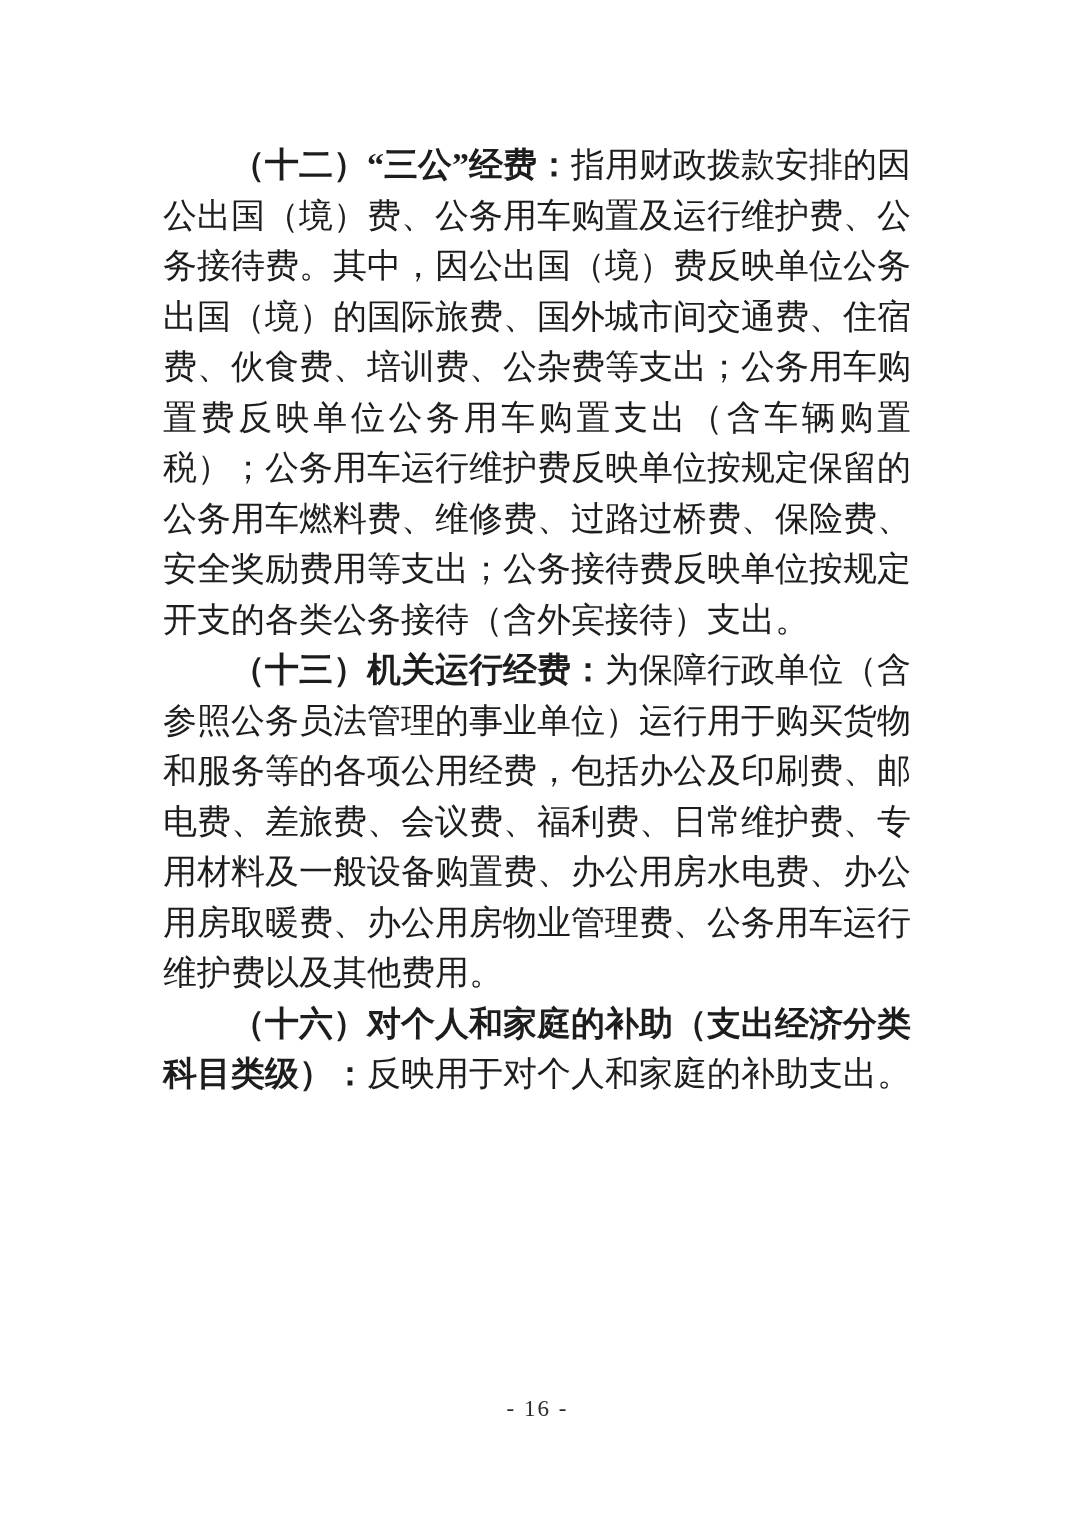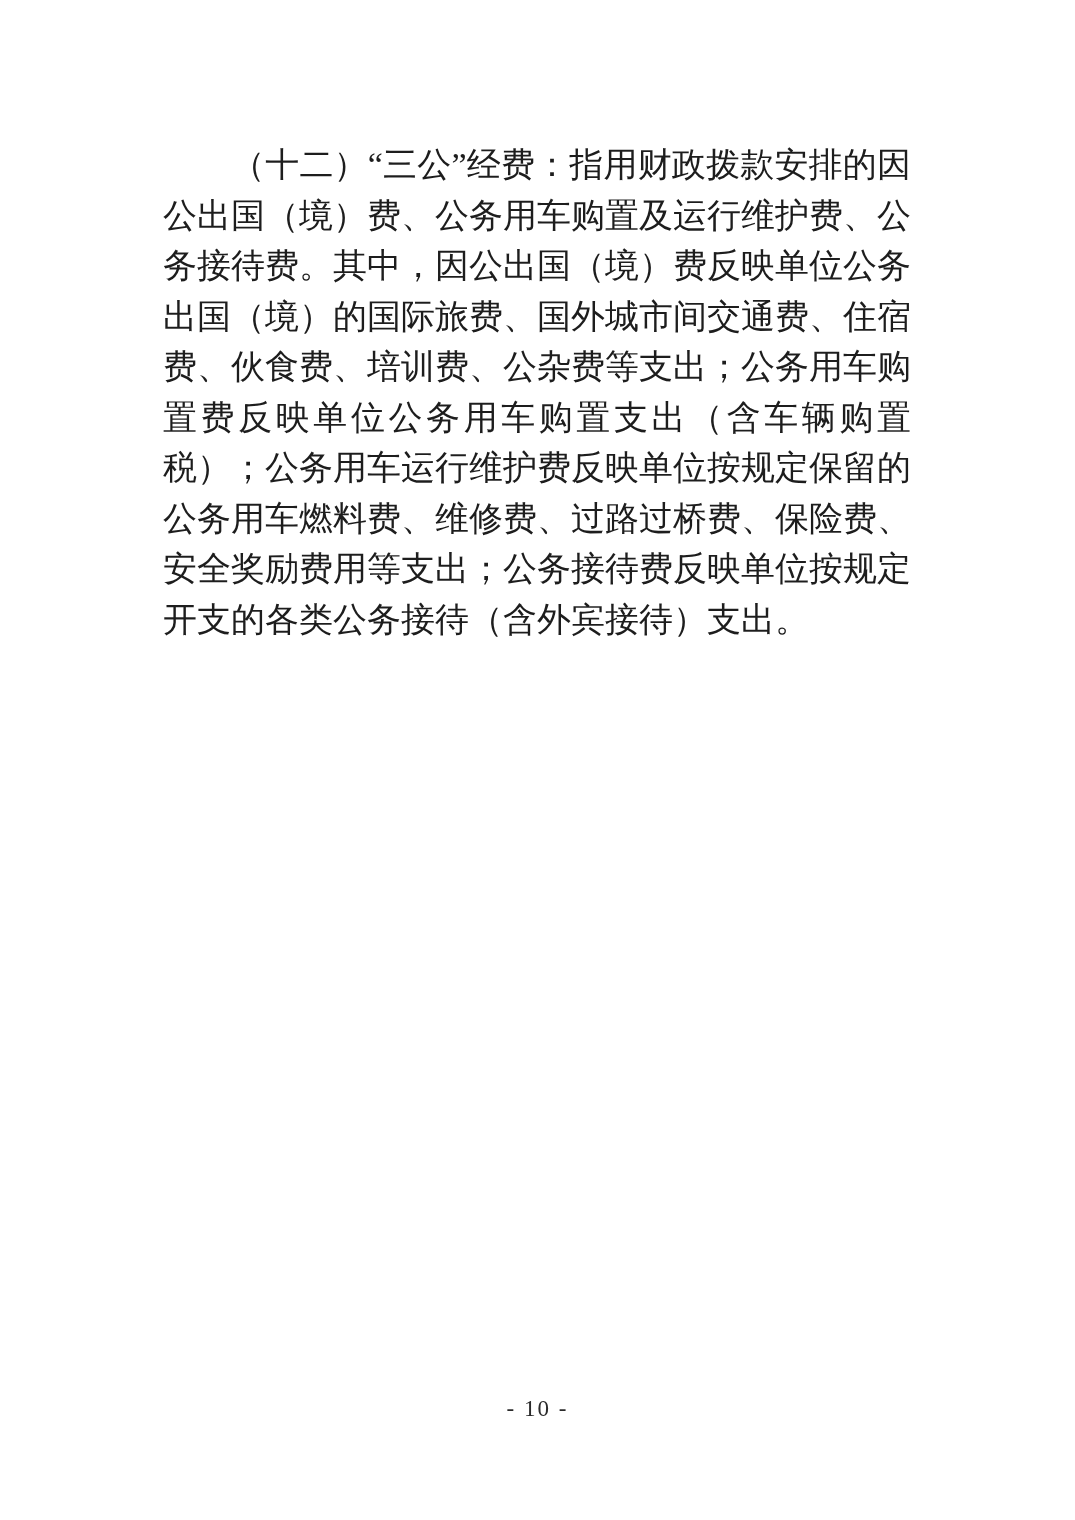--- a/index.html
+++ b/index.html
@@ -23,34 +23,36 @@
     padding: 0;
     font-size: 34px;
     line-height: 50.5px;
     color: #1d1d1d;
     text-align: justify;
     text-justify: inter-character;
     text-indent: 2em;
     font-weight: normal;
   }
   .content p .head {
-    font-weight: normal;
+    font-weight: bold;
   }
   .footer {
     position: absolute;
     top: 1396px;
     left: 0;
     width: 100%;
     text-align: center;
     font-size: 23px;
     color: #2a2a2a;
     letter-spacing: 2px;
   }
 </style>
 </head>
 <body>
 
 <div class="page">
   <div class="content" id="content">
       <p><span class="head">（十二）“三公”经费：</span><span>指用财政拨款安排的因公出国（境）费、公务用车购置及运行维护费、公务接待费。其中，因公出国（境）费反映单位公务出国（境）的国际旅费、国外城市间交通费、住宿费、伙食费、培训费、公杂费等支出；公务用车购置费反映单位公务用车购置支出（含车辆购置税）；公务用车运行维护费反映单位按规定保留的公务用车燃料费、维修费、过路过桥费、保险费、安全奖励费用等支出；公务接待费反映单位按规定开支的各类公务接待（含外宾接待）支出。</span></p>
+      <p><span class="head">（十三）机关运行经费：</span><span>为保障行政单位（含参照公务员法管理的事业单位）运行用于购买货物和服务等的各项公用经费，包括办公及印刷费、邮电费、差旅费、会议费、福利费、日常维护费、专用材料及一般设备购置费、办公用房水电费、办公用房取暖费、办公用房物业管理费、公务用车运行维护费以及其他费用。</span></p>
+      <p><span class="head">（十六）对个人和家庭的补助（支出经济分类科目类级）：</span><span>反映用于对个人和家庭的补助支出。</span></p>
     </div>
-  <div class="footer">- 10 -</div>
+  <div class="footer">- 16 -</div>
 </div>
 
 </body></html>

